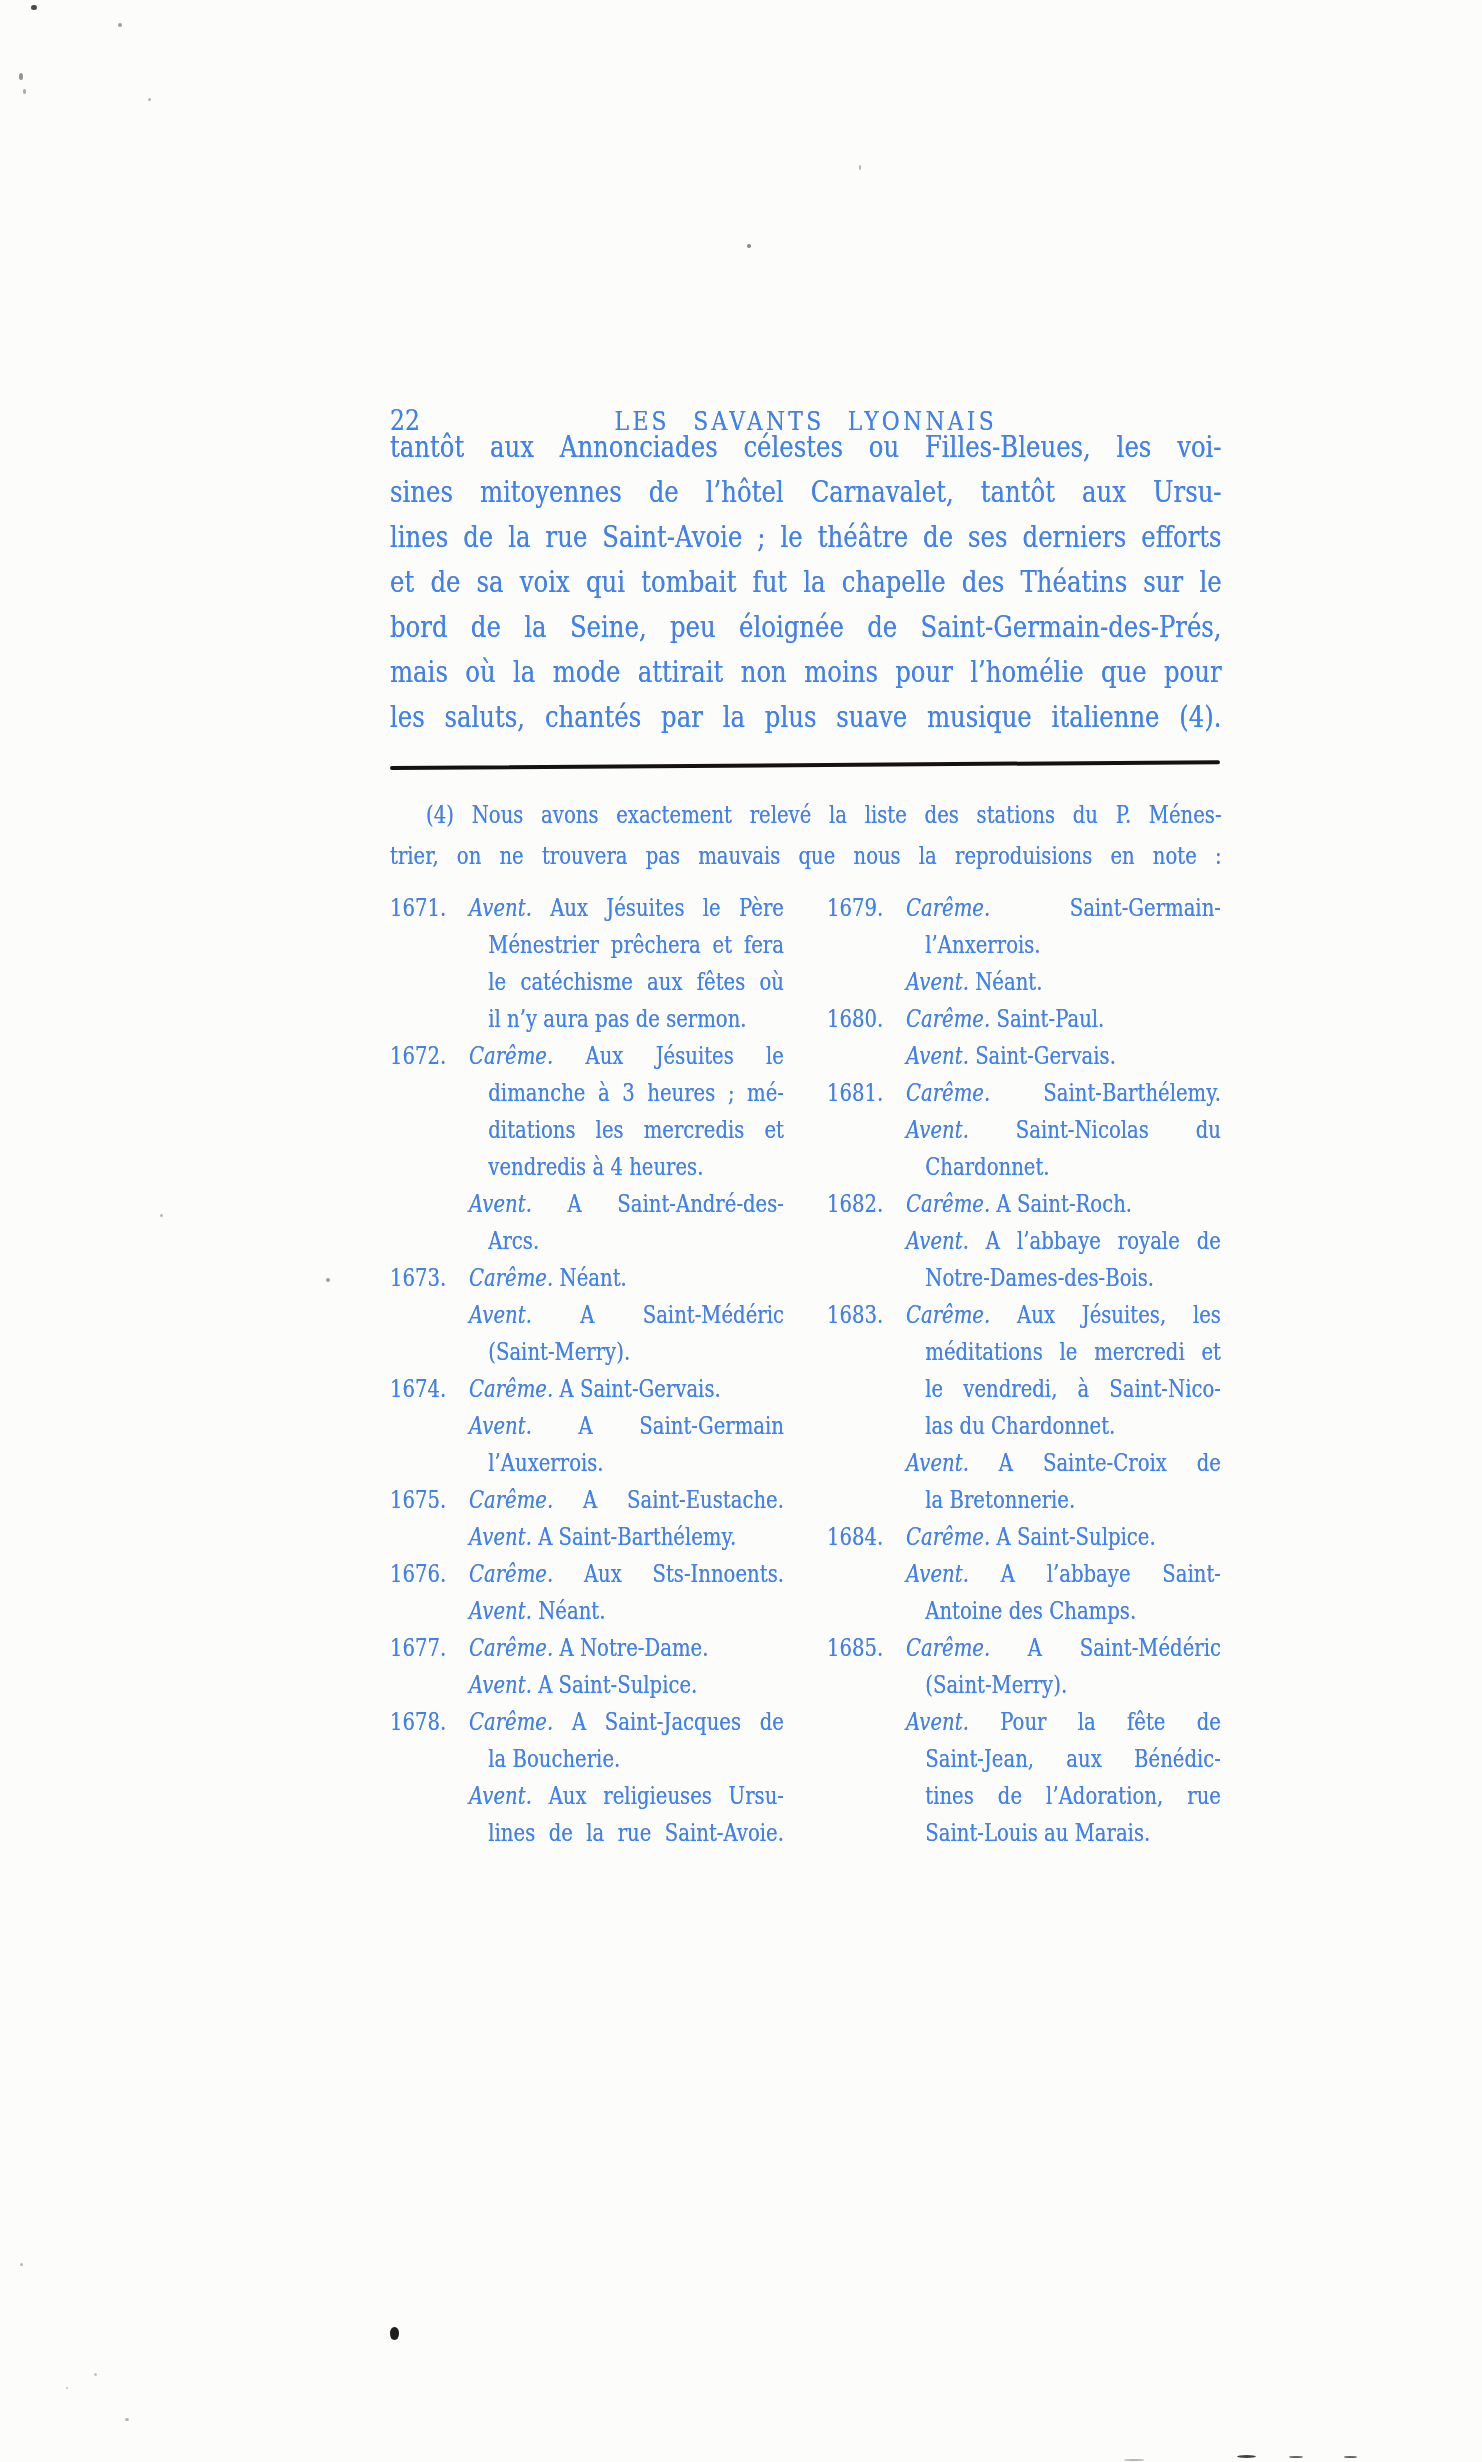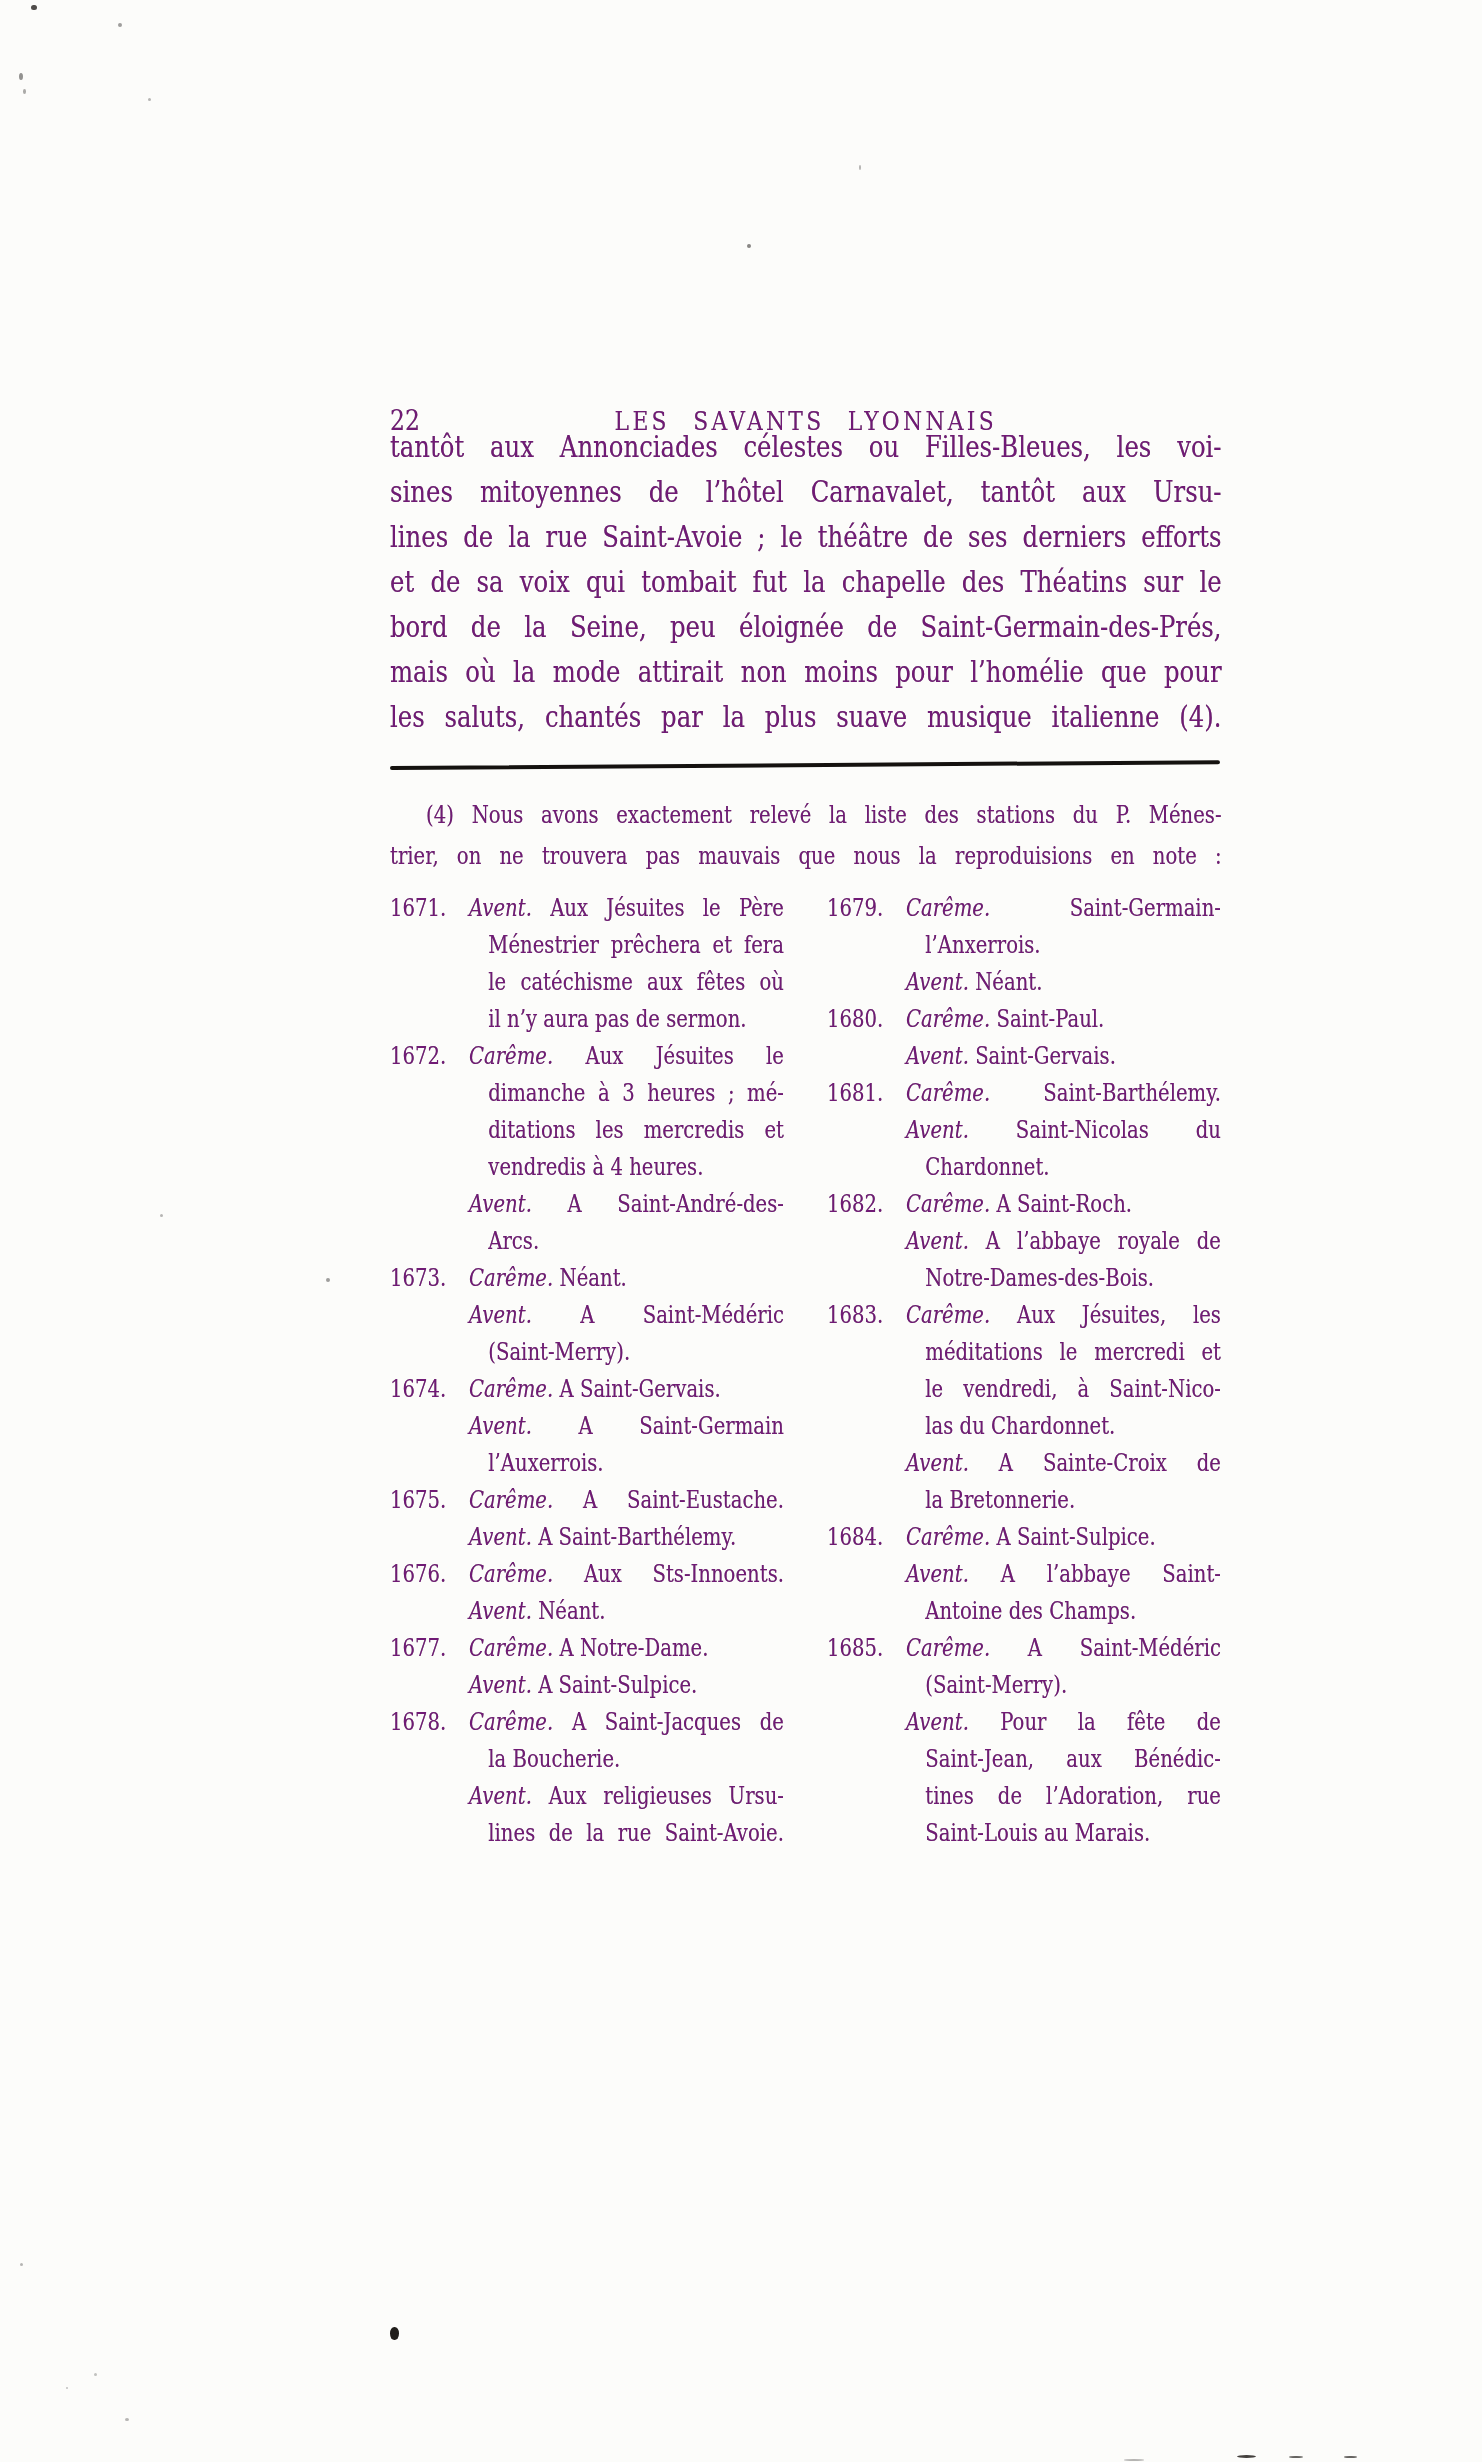--- a/index.html
+++ b/index.html
@@ -1,18 +1,18 @@
 <!DOCTYPE html>
 <html style="font-size:12.5px"><head>
 <meta charset="utf-8">
 <style>
   html,body{margin:0;padding:0;background:#ffffff;}
   #page{
     position:relative;width:1482px;height:2462px;overflow:hidden;
-    background:#fcfcfa;color:#701a75;
+    background:#fcfcfa;color:#3b82f6;
     font-family:"DejaVu Serif","Liberation Serif",serif;
     text-shadow:0 0 0.4px rgba(27,23,19,.45);
   }
   
   #running-head{
     position:absolute;left:390px;top:400px;width:990px;height:41px;
     transform:scaleX(.84);transform-origin:0 0;line-height:41px;
   }
   #page-number{position:absolute;left:0;top:0;font-size:28px;}
   #running-title{

